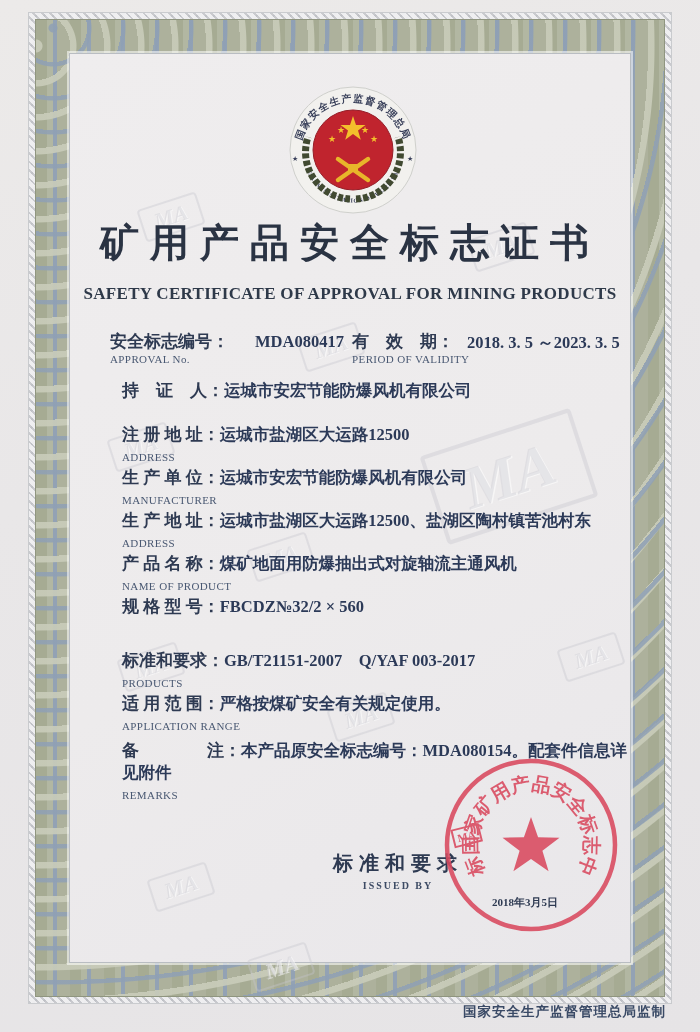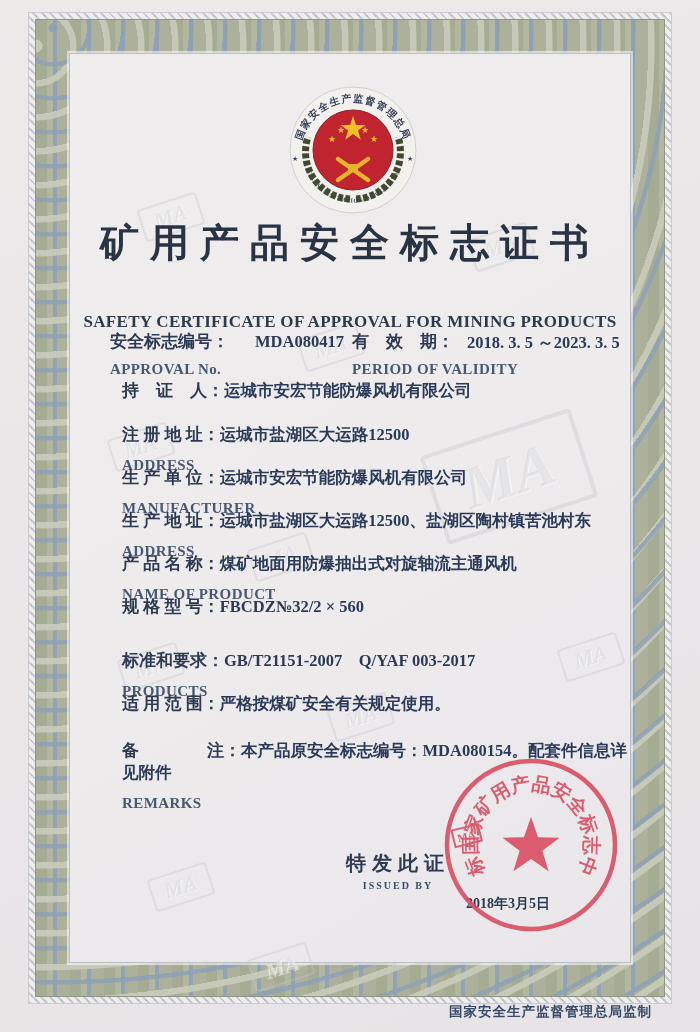--- a/index.html
+++ b/index.html
@@ -25,36 +25,36 @@
         border:1px solid #b9bdc2; box-shadow:0 0 0 2px rgba(255,255,255,.55);}
   
   .wm{position:absolute; transform:rotate(-18deg); border:2px solid rgba(198,198,204,.38);
       border-radius:4px; color:rgba(205,205,212,.42); font-weight:bold; font-style:italic;
       display:flex; align-items:center; justify-content:center;
       text-shadow:1px 1px 0 rgba(255,255,255,.55); pointer-events:none;}
   
   .title{position:absolute; top:216px; left:0; width:100%; text-align:center;
          font-size:39px; font-weight:bold; letter-spacing:11px; color:#2a3343;}
   .subtitle{position:absolute; top:284px; left:0; width:100%; text-align:center;
-         font-size:17px; font-weight:bold; letter-spacing:.3px; color:#2e3949;margin-top:28px;}
+         font-size:17px; font-weight:bold; letter-spacing:.3px; color:#2e3949;}
   .row{position:absolute; left:122px; right:64px; line-height:22px;}
   .zh{font-size:17px; font-weight:bold; color:#2e3a52;}
   .val{font-size:16.5px; font-weight:bold; color:#2c3a58;}
-  .en{display:block; font-size:15px; letter-spacing:.4px; color:#495872; margin-top:8px; font-weight:bold;}
+  .en{display:block; font-size:11px; letter-spacing:.4px; color:#495872; margin-top:0px; font-weight:normal;}
   .approval-left{position:absolute; left:110px; top:330px;}
   .approval-right{position:absolute; left:352px; top:330px;}
   .approval-val{position:absolute; left:255px; top:332px;}
   .validity-val{position:absolute; left:467px; top:332px;}
   .statement{position:absolute; left:102px; top:795px; width:502px; font-size:15.5px;
          font-weight:bold; line-height:23px; text-indent:2em; color:#313d55; text-align:justify;}
   .issued{position:absolute; left:308px; top:850px; width:180px; text-align:center;}
   .issued .zh2{font-size:20px; font-weight:bold; letter-spacing:6px; color:#2e3a52;}
   .issued .en2{font-size:10px; letter-spacing:2px; color:#3c4a64; font-weight:bold; margin-top:3px;}
-  .date{position:absolute; left:466px; top:895px; font-size:14px; font-weight:bold; color:#2e3a52;}
-  .footer{position:absolute; right:48px; top:1003px; font-size:13.5px; font-weight:bold;
+  .date{position:absolute; left:492px; top:895px; font-size:11px; font-weight:bold; color:#2e3a52;}
+  .footer{position:absolute; right:34px; top:1003px; font-size:13.5px; font-weight:bold;
           letter-spacing:1px; color:#3a4a66;}
   .emblem{position:absolute; left:288px; top:85px;}
   .stamp{position:absolute; left:443px; top:757px; opacity:.88; pointer-events:none;}
 </style>
 </head>
 <body>
 
 <div class="page">
 
   <div class="frame">
@@ -144,29 +144,30 @@
   </div>
   <div class="row" style="top:596px;">
     <span class="zh">规 格 型 号：</span><span class="val">FBCDZ№32/2 × 560</span>
   </div>
   <div class="row" style="top:650px;">
     <span class="zh">标准和要求：</span><span class="val">GB/T21151-2007　Q/YAF 003-2017</span>
     <span class="en">PRODUCTS</span>
   </div>
   <div class="row" style="top:693px;">
     <span class="zh">适 用 范 围：</span><span class="val">严格按煤矿安全有关规定使用。</span>
+    <span class="en">APPLICATION RANGE</span>
   </div>
   <div class="row" style="top:740px;">
     <span class="zh">备　　　　注：</span><span class="val">本产品原安全标志编号：MDA080154。配套件信息详见附件</span>
     <span class="en">REMARKS</span>
   </div>
 
 
   <div class="issued">
-    <div class="zh2">特发此证</div>
+    <div class="zh2">标准和要求</div>
     <div class="en2">ISSUED BY</div>
   </div>
 
   <div class="date">2018年3月5日</div>
 
   <svg class="stamp" width="176" height="176" viewBox="0 0 176 176">
     <defs>
       <path id="stampArc" d="M 39,110 A 54,54 0 1 1 137,110" fill="none"></path>
     </defs>
     <circle cx="88" cy="88" r="84" fill="none" stroke="#d9495f" stroke-width="4.5"></circle>

